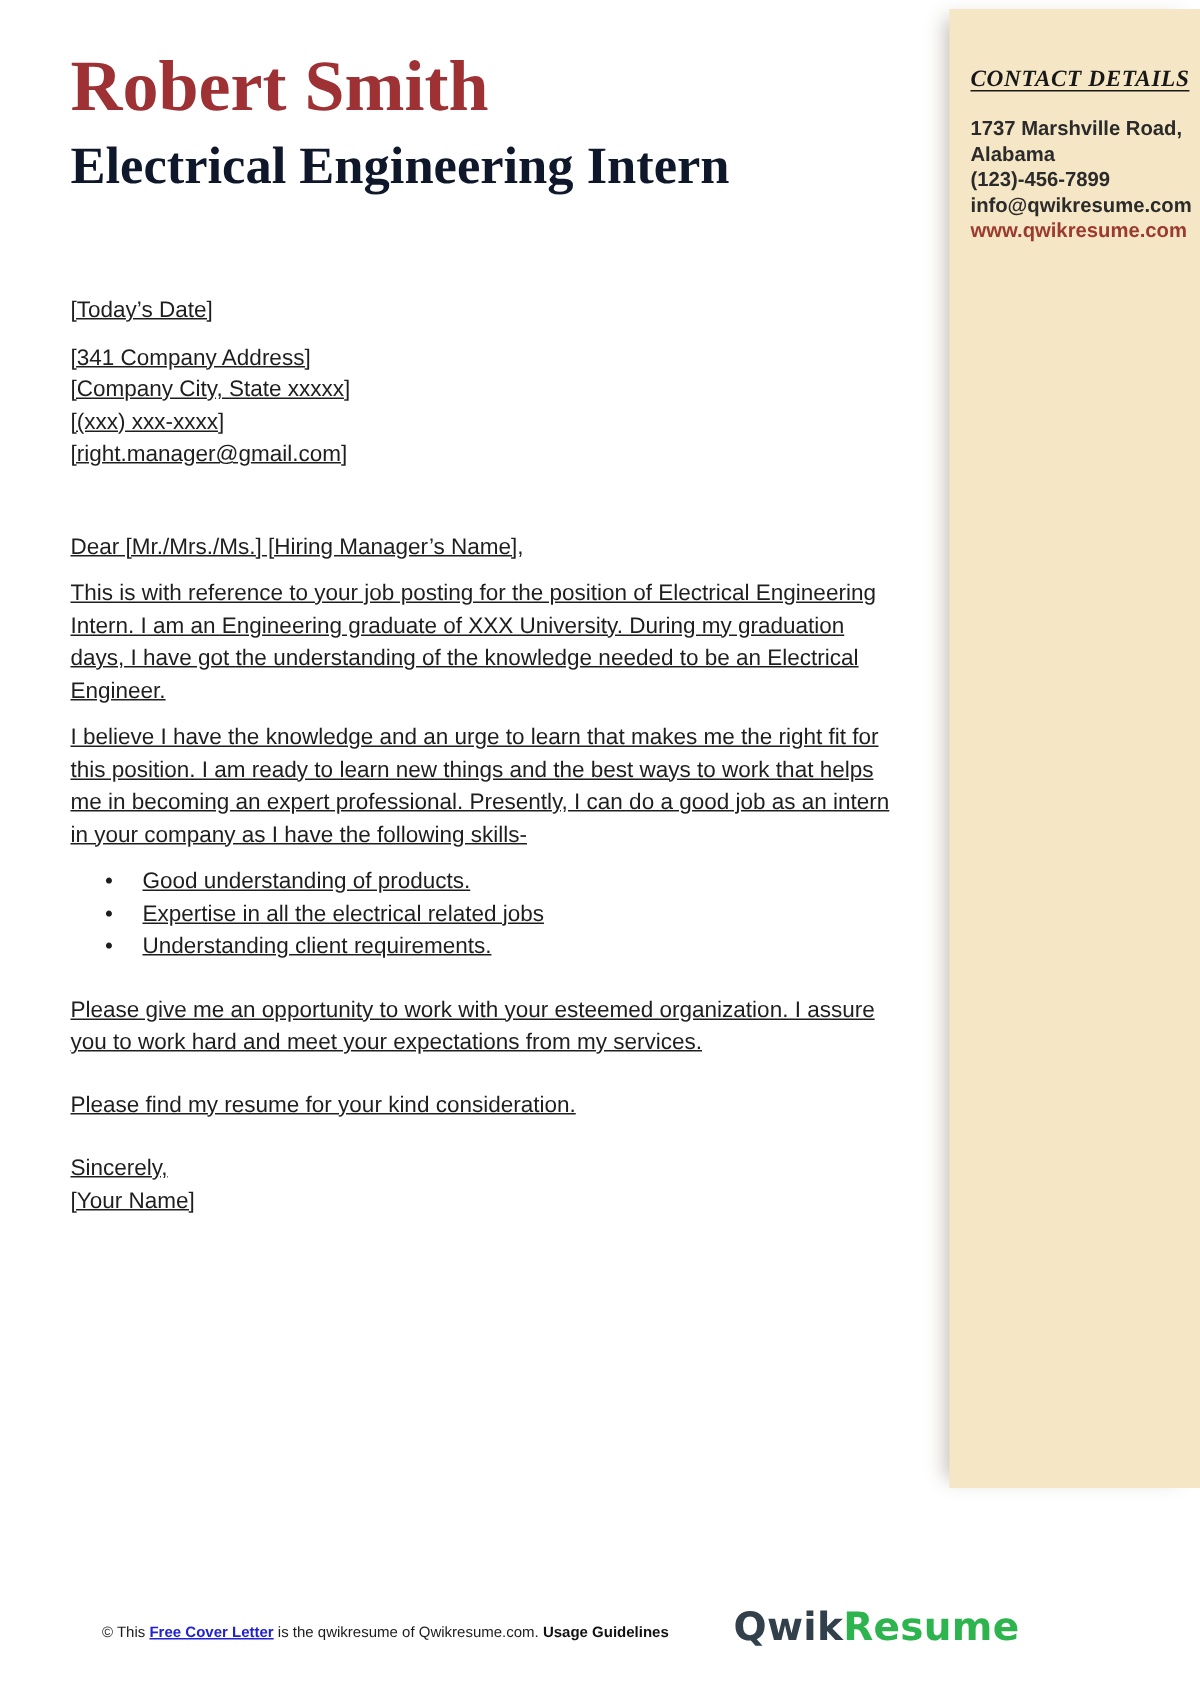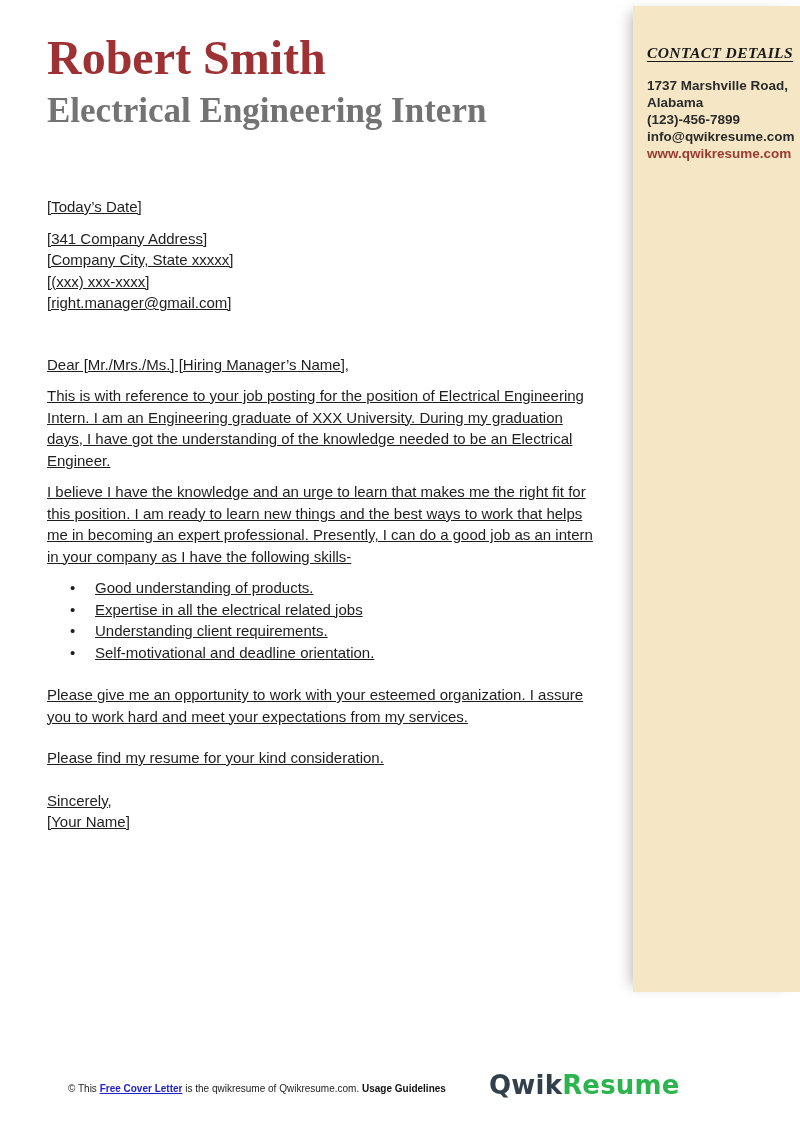--- a/index.html
+++ b/index.html
@@ -64,21 +64,21 @@
     font-size: 48px;
     line-height: 56px;
     color: #9e3134;
   }
   .job-title {
     margin: 4px 0 0 0;
     font-family: "Liberation Serif", "DejaVu Serif", serif;
     font-weight: 700;
     font-size: 35px;
     line-height: 42px;
-    color: #737373;
+    color: #0f172a;
   }
 
   .letter {
     margin-top: 64px;
     font-size: 15px;
     line-height: 21.5px;
     color: #1e1e1e;
     text-decoration: underline;
   }
   .letter p { margin: 0 0 10px 0; }
@@ -168,21 +168,20 @@
 
       <p class="salutation">Dear [Mr./Mrs./Ms.] [Hiring Manager’s Name],</p>
 
       <p>This is with reference to your job posting for the position of Electrical Engineering Intern. I am an Engineering graduate of XXX University. During my graduation days, I have got the understanding of the knowledge needed to be an Electrical Engineer.</p>
       <p>I believe I have the knowledge and an urge to learn that makes me the right fit for this position. I am ready to learn new things and the best ways to work that helps me in becoming an expert professional. Presently, I can do a good job as an intern in your company as I have the following skills-</p>
 
       <ul class="skills-list">
         <li>Good understanding of products.</li>
         <li>Expertise in all the electrical related jobs</li>
         <li>Understanding client requirements.</li>
-        <li>Self-motivational and deadline orientation.</li>
       </ul>
 
       <p class="para-gap-lg">Please give me an opportunity to work with your esteemed organization. I assure you to work hard and meet your expectations from my services.</p>
       <p class="para-gap-md">Please find my resume for your kind consideration.</p>
 
       <p class="closing para-gap-lg">Sincerely,</p>
       <p class="signature">[Your Name]</p>
     </div>
   </main>
 

